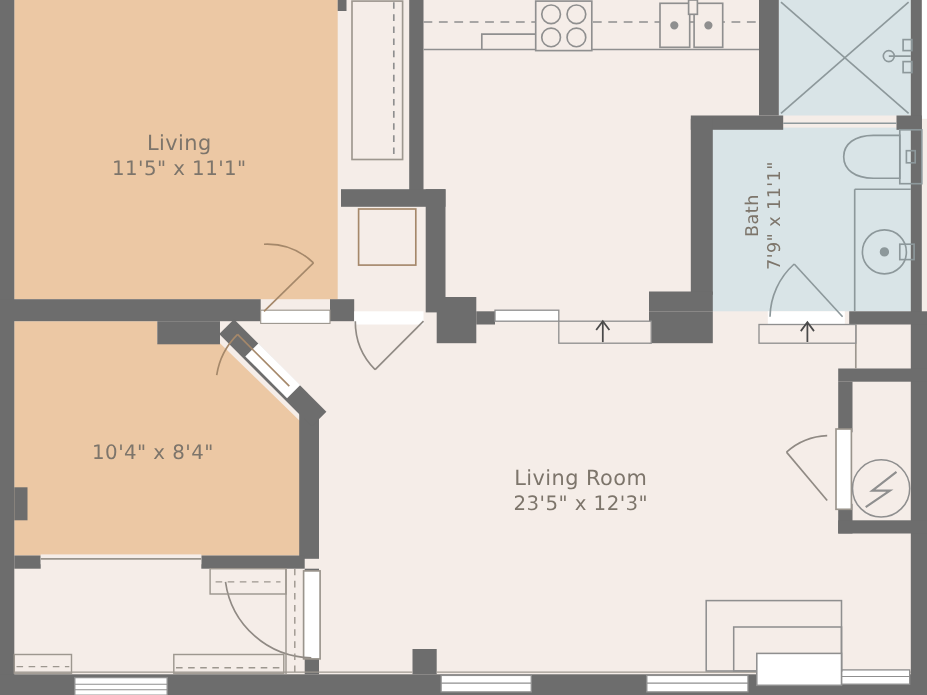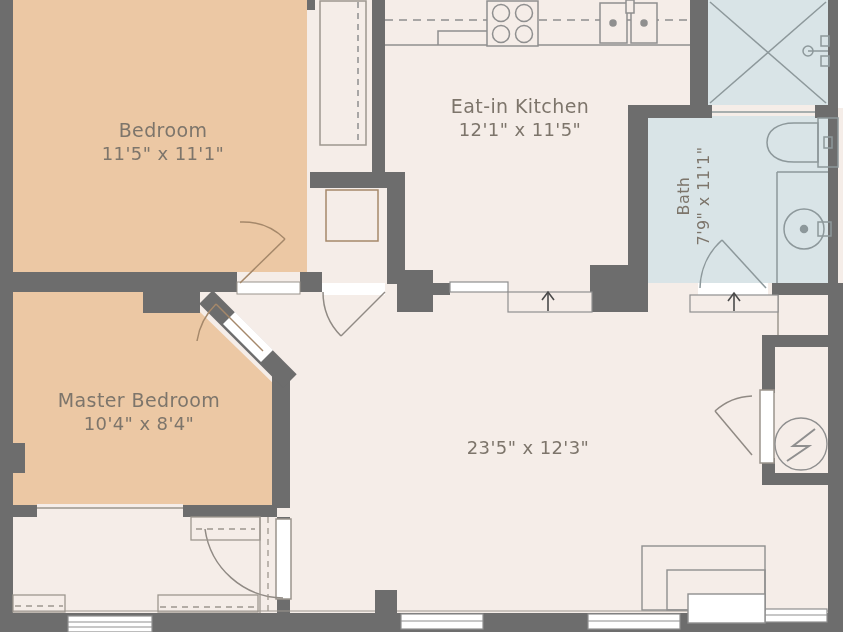--- a/index.html
+++ b/index.html
@@ -204,31 +204,27 @@
       <rect x="688" y="594" width="77" height="29" fill="#ffffff"></rect>
     </g>
     <g>
       <circle cx="801" cy="444" r="26"></circle>
       <polyline points="815,429 793,446 809,446 787,461" stroke-width="2"></polyline>
     </g>
   </g>
 </svg>
 
   <div class="label" style="left:163px;top:142px">
-    <div>Bedroom</div>
+    <div>Living</div>
     <div class="dim">11'5" x 11'1"</div>
-  </div>
-  <div class="label" style="left:520px;top:118px">
-    <div>Eat-in Kitchen</div>
-    <div class="dim">12'1" x 11'5"</div>
   </div>
   <div class="label bath" style="left:694px;top:196px">
     <div>Bath</div>
     <div class="dim">7'9" x 11'1"</div>
   </div>
   <div class="label" style="left:139px;top:412px">
-    <div>Master Bedroom</div>
     <div class="dim">10'4" x 8'4"</div>
   </div>
   <div class="label" style="left:528px;top:447px">
+    <div>Living Room</div>
     <div class="dim">23'5" x 12'3"</div>
   </div>
 </div>
 
 </body></html>

